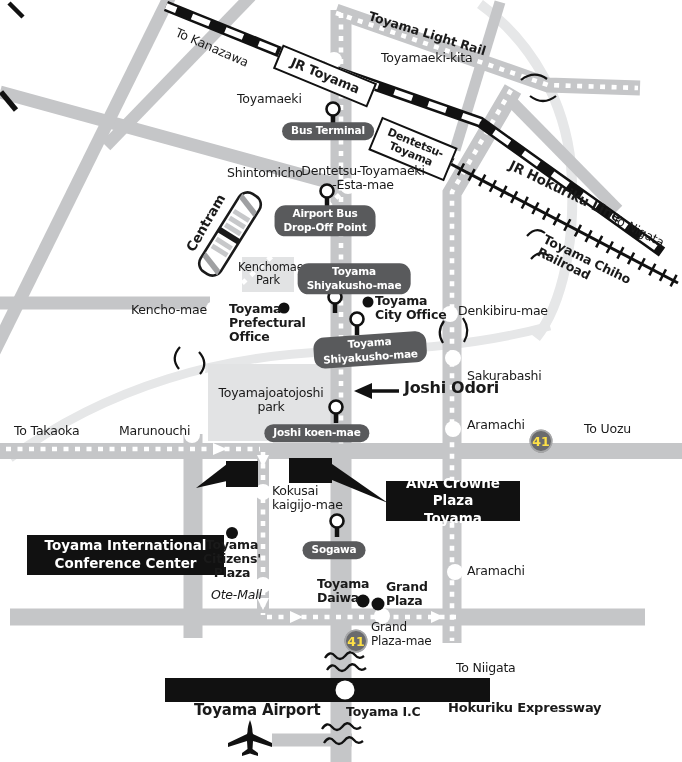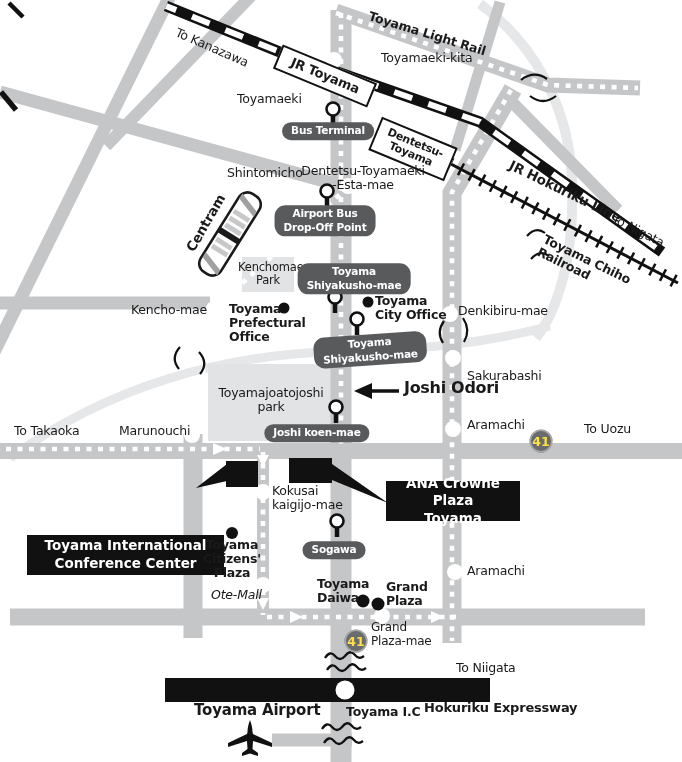--- a/index.html
+++ b/index.html
@@ -260,15 +260,15 @@
 <div class="lbl b" style="left:386px;top:580px;">Grand
 Plaza</div>
 
 <div class="shield" style="left:356px;top:641px;">41</div>
 <div class="lbl" style="left:371px;top:621px;font-size:12px;">Grand
 Plaza-mae</div>
 
 <div class="lbl" style="left:456px;top:661px;">To Niigata</div>
 <div class="lbl b" style="left:194px;top:702px;font-size:15px;">Toyama Airport</div>
 <div class="lbl b" style="left:346px;top:705px;font-size:12.5px;">Toyama I.C</div>
-<div class="lbl b" style="left:424px;top:701px;font-size:13px;">Hokuriku Expressway</div>
+<div class="lbl b" style="left:448px;top:701px;font-size:13px;">Hokuriku Expressway</div>
 
 </div>
 
 </body></html>

